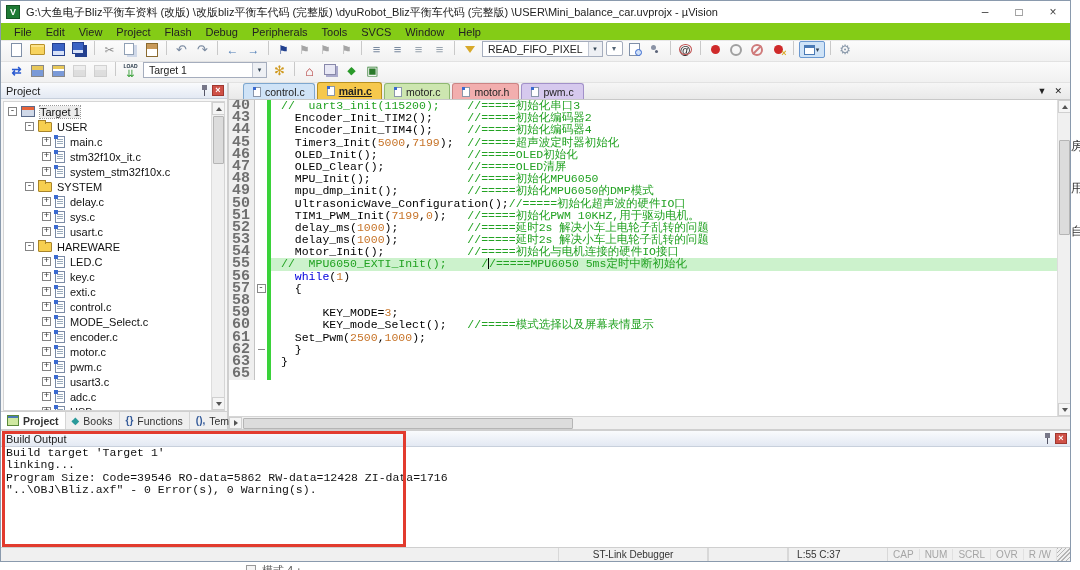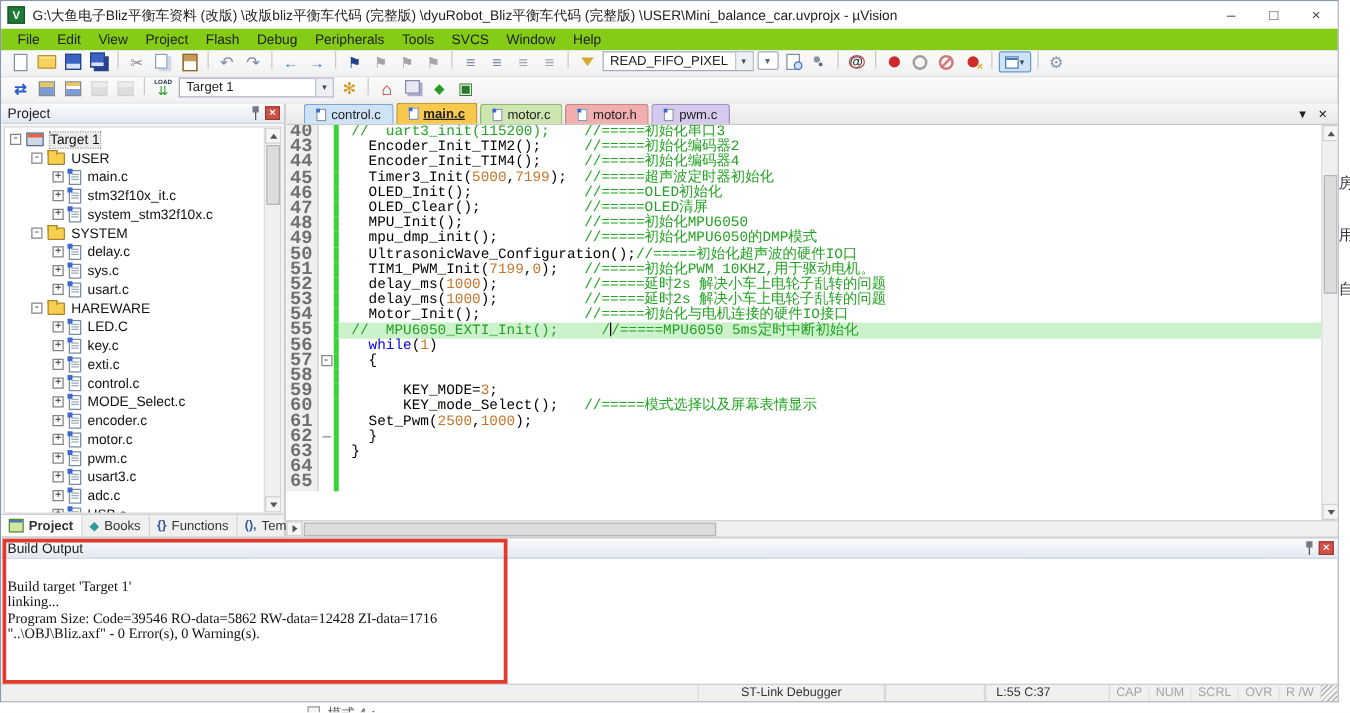--- a/index.html
+++ b/index.html
@@ -184,21 +184,21 @@
   .s-cm { color:var(--syn-comment); }
   .s-kw { color:var(--syn-keyword);margin-top:10px; }
   .s-nu { color:var(--syn-number); }
   .caret { display:inline-block; width:1px; height:11px; background:#000; vertical-align:-2px; }
   .vscroll { position:absolute; right:0; top:0; bottom:0; width:13px; background:#f0f0f0; border-left:1px solid #ddd; }
   .hscroll { height:13px; background:#f0f0f0; border-top:1px solid #d5d5d5; position:relative; flex:none; }
   .hthumb { position:absolute; top:1px; height:11px; background:#dcdcdc; border:1px solid #b5b5b5; border-radius:1px; }
 
   
   .build { height:118px; flex:none; border-top:2px solid #cfcfcf; display:flex; flex-direction:column; background:#fff; }
-  .build-body { flex:1; padding:17px 5px; font-family:Liberation Serif, serif; font-size:11.5px;
+  .build-body { flex:1; padding:0 5px; font-family:Liberation Mono, monospace; font-size:11.5px;
     line-height:12.4px; color:#111; overflow:hidden; white-space:pre; }
 
   
   .statusbar { height:14px; flex:none; background:#f0f0f0; border-top:1px solid #cfcfcf; display:flex;
     align-items:center; font-size:10px; color:#333; }
   .sb-spring { flex:1; }
   .sb-cell { border-left:1px solid #d8d8d8; border-right:1px solid #d8d8d8; height:100%;
     display:flex; align-items:center; justify-content:center; }
   .sb-debugger { width:150px; }
   .sb-mid { width:80px; }
@@ -622,26 +622,20 @@
               <span class="chg"></span>
               <span class="ct"><span>  }</span></span>
             </div>
             <div class="code-line">
               <span class="ln">63</span>
               <span class="fold"></span>
               <span class="chg"></span>
               <span class="ct"><span>}</span></span>
             </div>
             <div class="code-line">
-              <span class="ln">64</span>
-              <span class="fold"></span>
-              <span class="chg"></span>
-              <span class="ct"></span>
-            </div>
-            <div class="code-line">
               <span class="ln">65</span>
               <span class="fold"></span>
               <span class="chg"></span>
               <span class="ct"></span>
             </div>
           </div>
         <div class="vscroll">
           <span class="sc-btn" style="top:0">
               <span class="tri-up"></span>
             </span>

